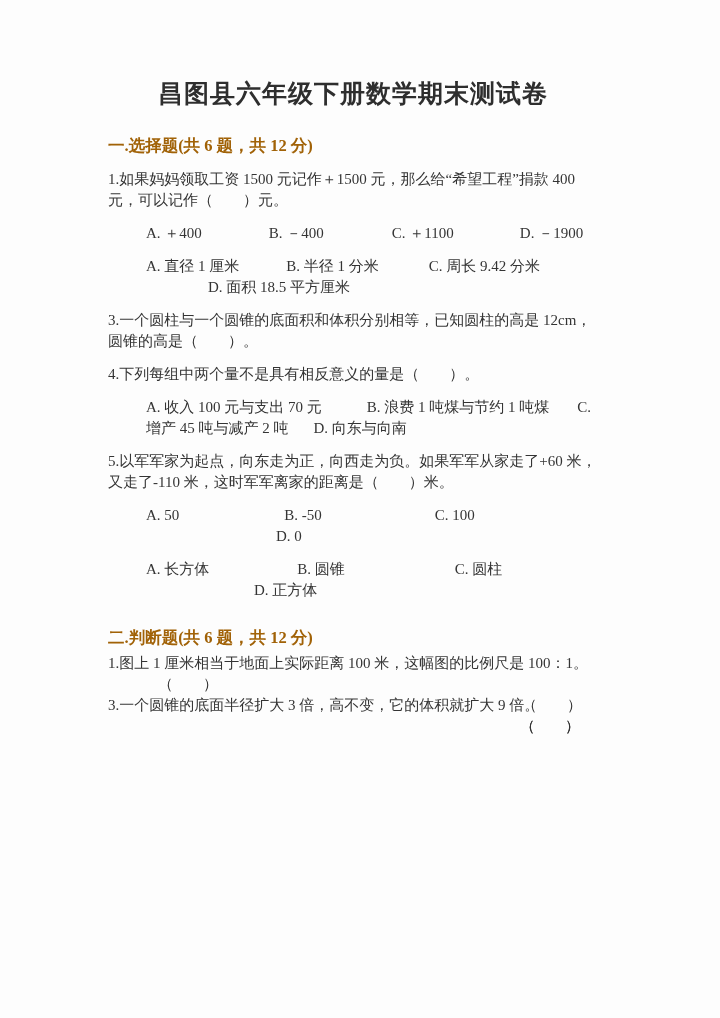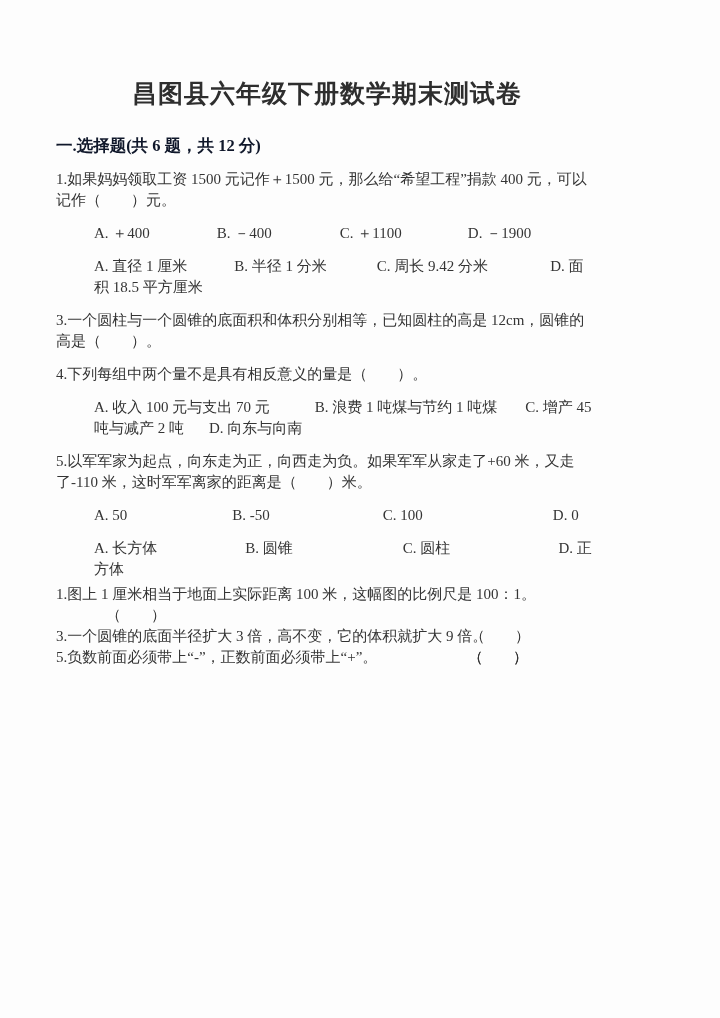--- a/index.html
+++ b/index.html
@@ -7,41 +7,41 @@
     padding: 0;
     width: 720px;
     height: 1018px;
     overflow: hidden;
     background: #fdfdfd;
   }
   .page {
     box-sizing: border-box;
     width: 708px;
     height: 1018px;
-    padding: 76px 110px 0 56px;
+    padding: 76px 110px 0 108px;
     font-family: "Liberation Serif", "DejaVu Serif", serif;
     color: #343434;
     font-size: 15px;
     line-height: 21px;
   }
   .title {
     margin: 0;
     font-size: 25px;
     line-height: 36px;
     font-weight: bold;
     text-align: center;
     letter-spacing: 1px;
     color: #2e2e2e;
   }
   .sec {
     margin: 23px 0 0 0;
     font-size: 16.5px;
     line-height: 22px;
     font-weight: bold;
-    color: #0f172a;
+    color: #a16207;
   }
   .sec2 { margin-top: 26px; }
   .q, .opts {
     margin: 12px 0 0 0;
     font-family: Liberation Serif, serif;
   }
   .opts {
     word-break: break-all;
     margin-left: 38px;
   }
@@ -82,27 +82,28 @@
     <p class="q">4.下列每组中两个量不是具有相反意义的量是（　　）。</p>
     <p class="opts"><span>A. 收入 100 元与支出 70 元</span><span class="sp" style="width:45px"></span><span>B. 浪费 1 吨煤与节约 1 吨煤</span><span class="sp" style="width:28px"></span><span>C. 增产 45 吨与减产 2 吨</span><span class="sp" style="width:25px"></span><span>D. 向东与向南</span></p>
 
     <p class="q">5.以军军家为起点，向东走为正，向西走为负。如果军军从家走了+60 米，又走了-110 米，这时军军离家的距离是（　　）米。</p>
     <p class="opts"><span>A. 50</span><span class="sp" style="width:105px"></span><span>B. -50</span><span class="sp" style="width:113px"></span><span>C. 100</span><span class="sp" style="width:130px"></span><span>D. 0</span></p>
 
     <p class="opts"><span>A. 长方体</span><span class="sp" style="width:88px"></span><span>B. 圆锥</span><span class="sp" style="width:110px"></span><span>C. 圆柱</span><span class="sp" style="width:108px"></span><span>D. 正方体</span></p>
   </section>
 
   <section>
+    <h2 class="sec sec2">二.判断题(共 6 题，共 12 分)</h2>
 
     <div class="judge">
       <p class="jl">1.图上 1 厘米相当于地面上实际距离 100 米，这幅图的比例尺是 100：1。</p>
       <p class="jl jindent"><span>（　　）</span></p>
 
 
       <p class="jl rel"><span>3.一个圆锥的底面半径扩大 3 倍，高不变，它的体积就扩大 9 倍。</span><span class="jabs" style="left:414px">（　　）</span></p>
 
       <p class="jl rel"><span class="jabs" style="left:412px">（　　）</span></p>
 
-      <p class="jl rel"><span>5.负数前面必须带上“-”，正数前面必须带上“+”。</span><span class="jabs" style="left:412px">（　　）</span></p>
+      <p class="jl rel"><span class="jabs" style="left:412px">（　　）</span></p>
     </div>
   </section>
 
 </div>
 
 </body></html>

